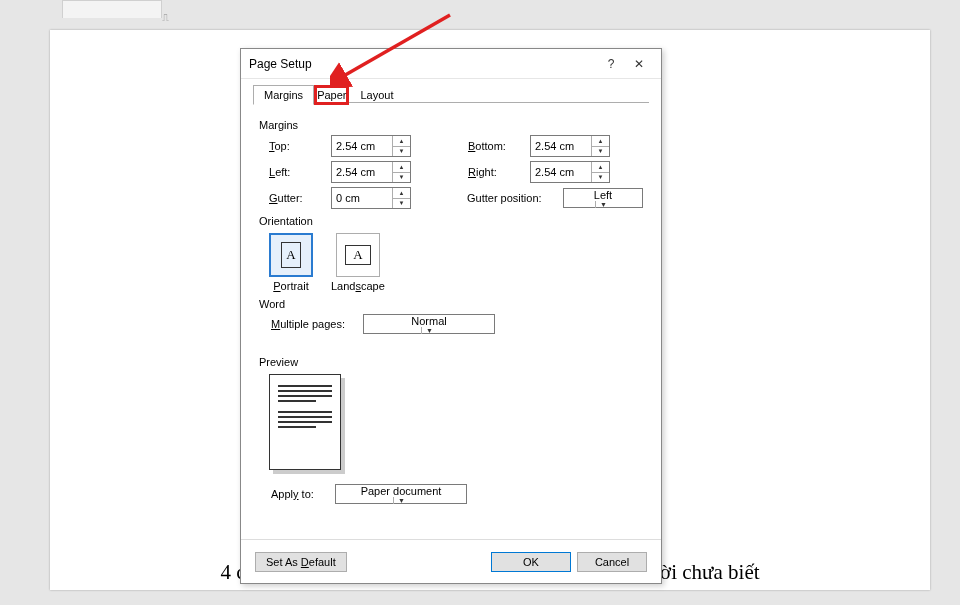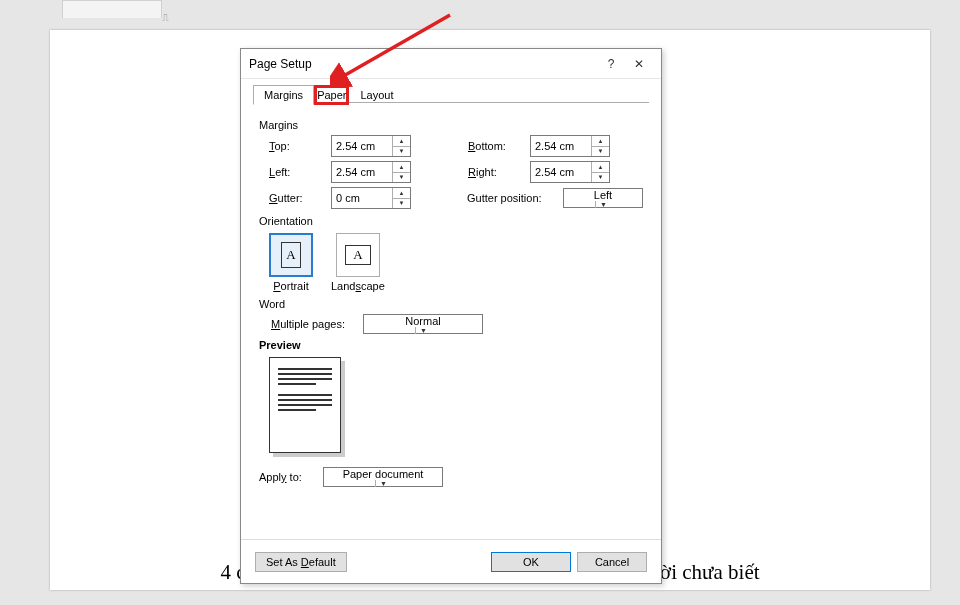--- a/index.html
+++ b/index.html
@@ -164,21 +164,21 @@
   .spin .arrows div:first-child { border-bottom: 1px solid #adadad; }
   .select {
     display: flex;
     border: 1px solid #7a7a7a;
     height: 20px;
     background: #fff;
     align-items: center;
     flex-direction: column;
   }
   .select.small { width: 80px; }
-  .select.med { width: 120px; }
+  .select.med { width: 132px; }
   .select span { flex: 1; padding: 0 5px; font-size: 11px; }
   .select .dd {
     width: 17px;
     height: 100%;
     border-left: 1px solid #adadad;
     display: flex;
     align-items: center;
     justify-content: center;
     font-size: 7px;
     color: #333;
@@ -242,21 +242,21 @@
   .preview-page .line {
     height: 2px;
     background: #333;
     margin-bottom: 3px;
   }
   .preview-page .line.short { width: 70%; }
   .bottom-row {
     display: flex;
     align-items: center;
     gap: 8px;
-    margin: 14px 0 0 0;
+    margin: 14px 0 0 12px;
   }
   .footer {
     position: absolute;
     bottom: 0;
     left: 0;
     right: 0;
     height: 44px;
     border-top: 1px solid #ddd;
     display: flex;
     align-items: center;
@@ -408,21 +408,21 @@
     <div class="row2" style="margin-left:12px;">
       <div class="field" style="flex:0 0 auto;">
         <label style="width:86px;"><u class="akey">M</u>ultiple pages:</label>
         <div class="select med">
           <span>Normal</span>
           <div class="dd">▼</div>
         </div>
       </div>
     </div>
 
-    <div class="section-label" style="margin-top:5px;font-weight:bold;">Preview</div>
+    <div class="section-label" style="margin-top:22px;">Preview</div>
     <div class="preview-box">
       <div class="preview-shadow"></div>
       <div class="preview-page">
         <div class="line"></div>
           <div class="line"></div>
           <div class="line"></div>
         <div class="line short"></div>
         <div style="height:6px;"></div>
         <div class="line"></div>
           <div class="line"></div>

